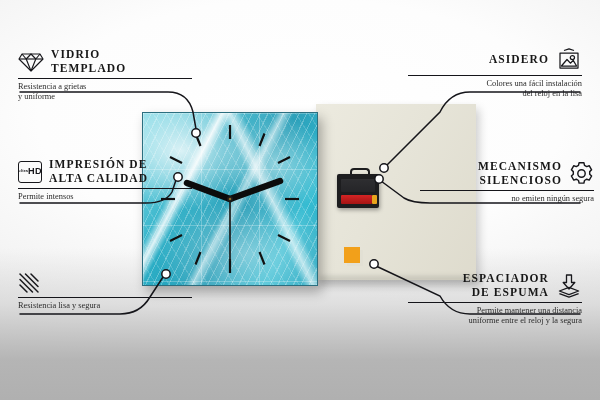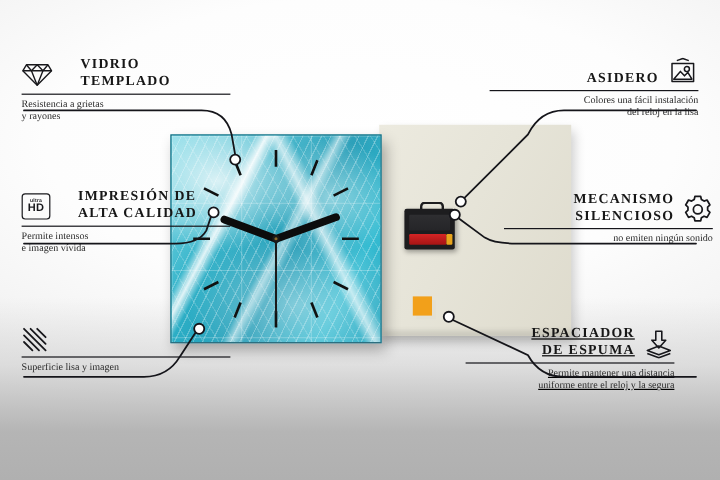--- a/index.html
+++ b/index.html
@@ -17,45 +17,44 @@
         rgba(178,178,178,0.95) 90%,
         rgba(176,176,176,1) 100%),
       radial-gradient(115% 80% at 50% 30%, #ffffff 0%, #fdfdfd 38%, #f3f3f3 62%, #e9e9e9 82%, #e2e2e2 100%);
   }
   
   .feat{position:absolute;}
   .feat .head{
     display:flex;align-items:center;gap:7px;
   }
   .feat.left .head{justify-content:flex-start;}
-  .feat.right .head{justify-content:flex-end;align-items:flex-end;}
+  .feat.right .head{justify-content:flex-end;}
   .titlewrap{
     font-family:"Liberation Serif", serif;
     font-weight:bold;letter-spacing:1.1px;
     font-size:11.5px;line-height:13.5px;color:#171717;
     text-transform:uppercase;
-    margin-left:16px;
   }
   .feat.left .titlewrap{text-align:left;}
   .feat.right .titlewrap{text-align:right;}
   .rule{
     height:0;border-top:1.35px solid #15151a;margin-top:3px;
   }
   .desc{
     font-family:"Liberation Serif", serif;
     font-size:8.4px;line-height:10.2px;color:#2a2a2a;
     margin-top:3px;
   }
   .feat.left .desc{text-align:left;}
   .feat.right .desc{text-align:right;}
   .ic{flex:0 0 auto;display:block;}
   
   .hdbox{
     width:22px;height:20px;border:1.4px solid #18181c;border-radius:3px;
-    display:flex;flex-direction:column;align-items:center;justify-content:center;
+    display:flex;flex-direction:row;align-items:center;justify-content:center;
     line-height:1;
   }
   .hdbox .u{font-family:"Liberation Sans",sans-serif;font-size:4.2px;font-weight:bold;
     letter-spacing:.2px;color:#18181c;margin-bottom:.5px;}
   .hdbox .h{font-family:"Liberation Sans",sans-serif;font-size:9.2px;font-weight:bold;
     letter-spacing:.3px;color:#18181c;}
   
   #photo{position:absolute;left:132px;top:104px;width:222px;height:192px;}
   #wallpanel{
     position:absolute;left:184px;top:0px;width:160px;height:176px;
@@ -189,57 +188,56 @@
         </g>
       </svg>
       <div class="titlewrap">
         <div>VIDRIO</div>
         <div>TEMPLADO</div>
       </div>
     </div>
     <div class="rule"></div>
     <div class="desc">
       <div>Resistencia a grietas</div>
-      <div>y rayones</div>
+      <div>y uniforme</div>
     </div>
   </div>
 
   <div class="feat left" style="left:18px;top:158px;width:174px;">
     <div class="head">
       <div class="hdbox ic">
         <div class="u">ultra</div>
         <div class="h">HD</div>
       </div>
       <div class="titlewrap">
         <div>IMPRESIÓN DE</div>
         <div>ALTA CALIDAD</div>
       </div>
     </div>
     <div class="rule"></div>
     <div class="desc">
       <div>Permite intensos</div>
-      <div>e imagen vívida</div>
     </div>
   </div>
 
   <div class="feat left" style="left:18px;top:272px;width:174px;">
     <div class="head">
       <svg class="ic" width="26" height="22" viewBox="0 0 26 22">
         <g stroke="#18181c" stroke-width="1.5" fill="none" stroke-linecap="round">
           <path d="M2 2 L20 20"></path>
           <path d="M2 7.5 L14.5 20"></path>
           <path d="M2 13 L9 20"></path>
           <path d="M7.5 2 L20 14.5"></path>
           <path d="M13 2 L20 9"></path>
         </g>
       </svg>
     </div>
     <div class="rule"></div>
     <div class="desc">
-      <div>Superficie lisa y imagen</div>
+      <div>Resistencia lisa y segura</div>
       <div></div>
     </div>
   </div>
 
   <div class="feat right" style="left:408px;top:48px;width:174px;">
     <div class="head">
       <div class="titlewrap">
         <div>ASIDERO</div>
       </div>
       <svg class="ic" width="26" height="24" viewBox="0 0 26 24">
@@ -266,25 +264,25 @@
       </div>
       <svg class="ic" width="25" height="25" viewBox="0 0 25 25">
         <g fill="none" stroke="#18181c" stroke-width="1.45" stroke-linejoin="round">
           <path d="M10.1 1.7 h4.8 l.6 2.6 2.2 1.3 2.5-.9 2.4 4.1 -1.9 1.8 0 2.6 1.9 1.8 -2.4 4.1 -2.5-.9 -2.2 1.3 -.6 2.6 h-4.8 l-.6-2.6 -2.2-1.3 -2.5.9 -2.4-4.1 1.9-1.8 0-2.6 -1.9-1.8 2.4-4.1 2.5.9 2.2-1.3 Z"></path>
           <circle cx="12.5" cy="12.5" r="3.7"></circle>
         </g>
       </svg>
     </div>
     <div class="rule"></div>
     <div class="desc">
-      <div>no emiten ningún sonido</div>
-    </div>
-  </div>
-
-  <div class="feat right" style="left:388px;top:272px;width:174px;text-decoration:underline;">
+      <div>no emiten ningún segura</div>
+    </div>
+  </div>
+
+  <div class="feat right" style="left:408px;top:272px;width:174px;">
     <div class="head">
       <div class="titlewrap">
         <div>ESPACIADOR</div>
         <div>DE ESPUMA</div>
       </div>
       <svg class="ic" width="26" height="24" viewBox="0 0 26 24">
         <g fill="none" stroke="#18181c" stroke-width="1.3" stroke-linejoin="round">
           <path d="M10.5 1 h5 v7.5 h3.3 L13 15 L7.2 8.5 h3.3 Z"></path>
           <path d="M13 13.4 L22.6 17 L13 20.6 L3.4 17 Z"></path>
           <path d="M3.4 19.6 L13 23.2 L22.6 19.6"></path>

